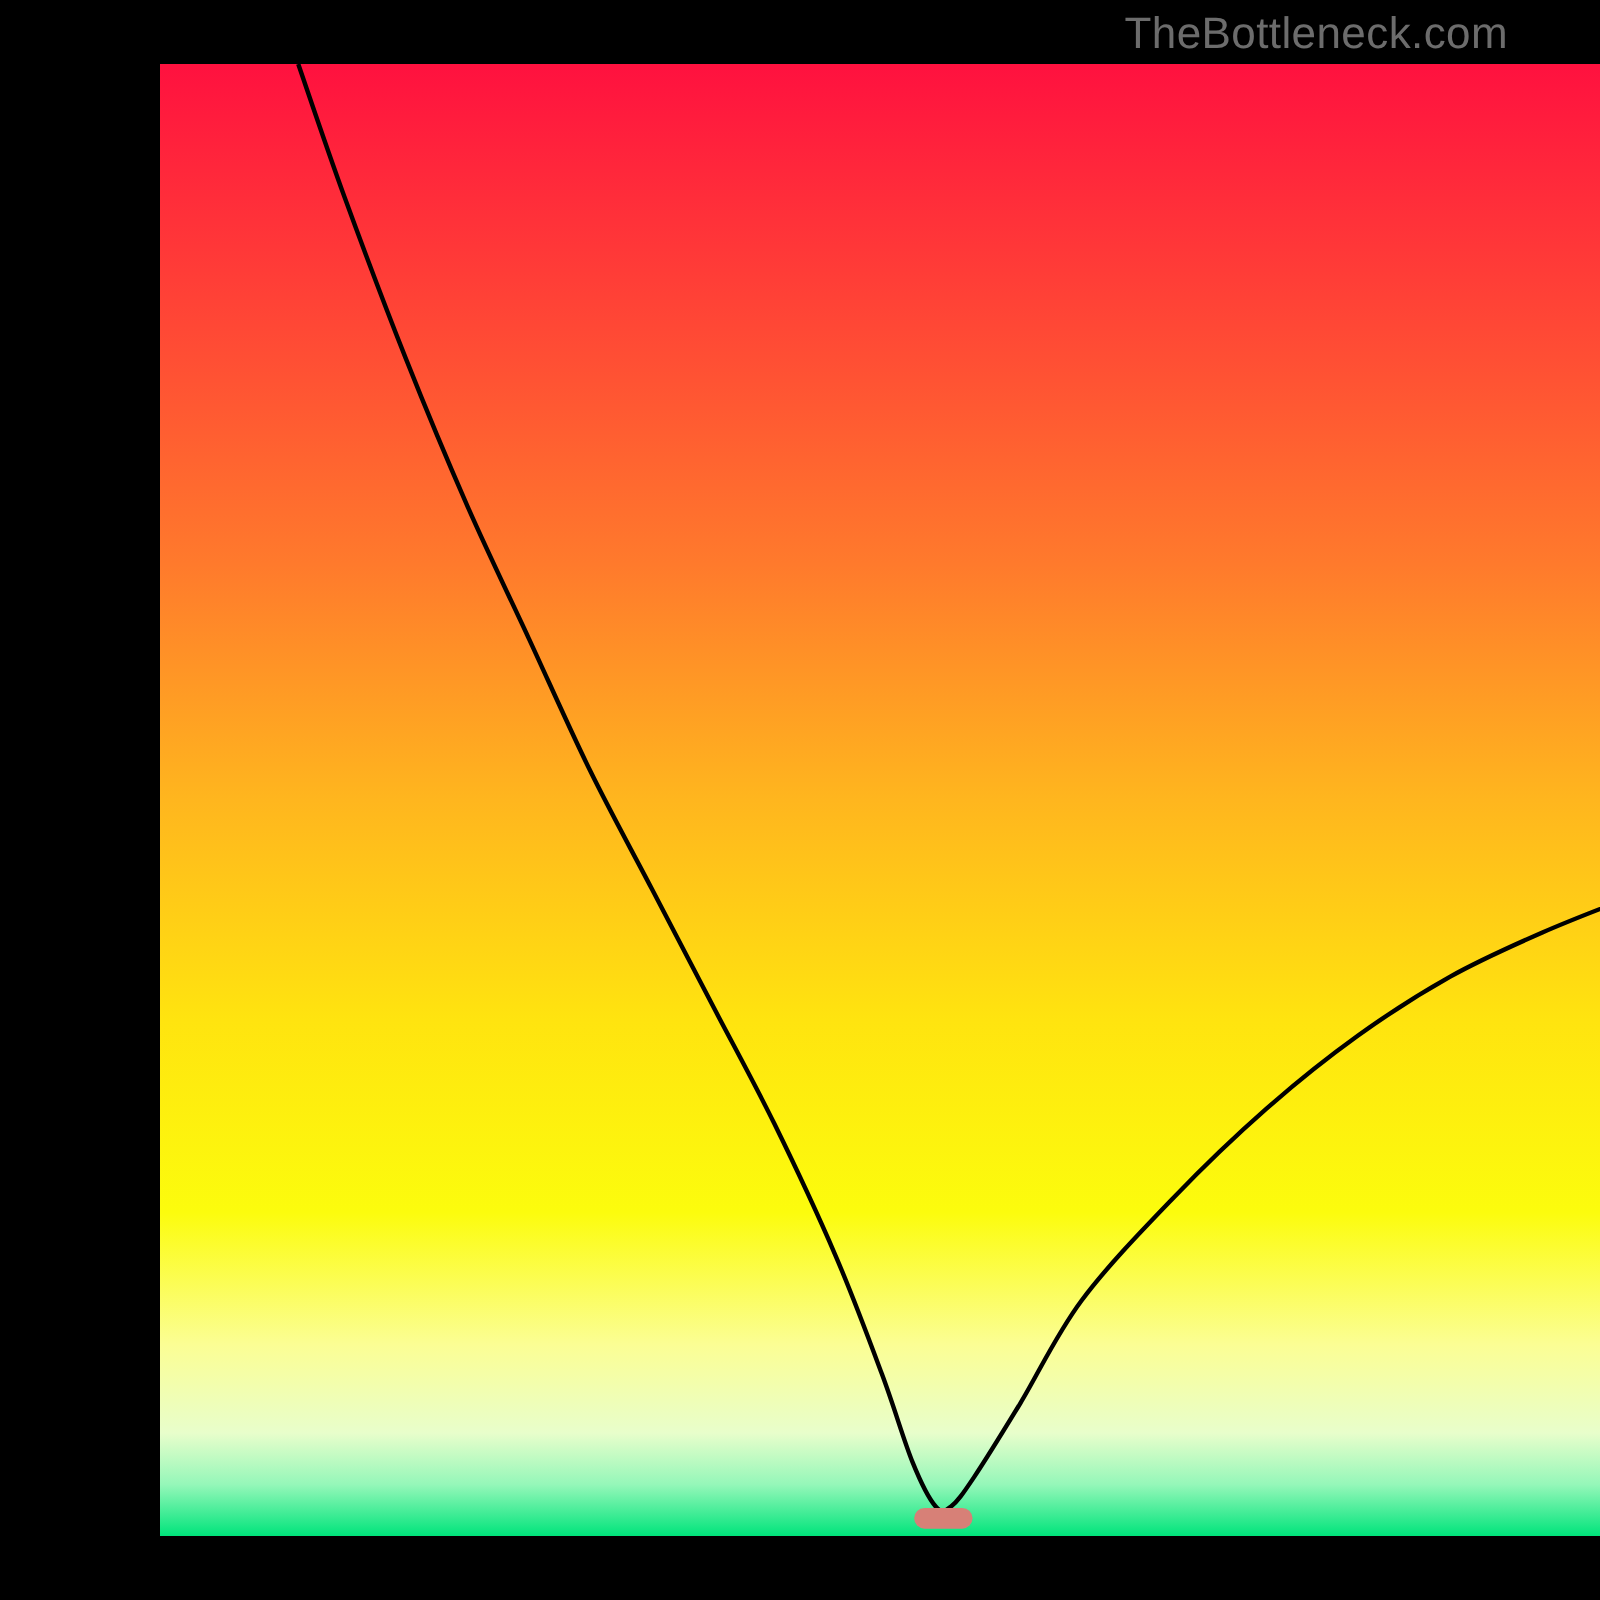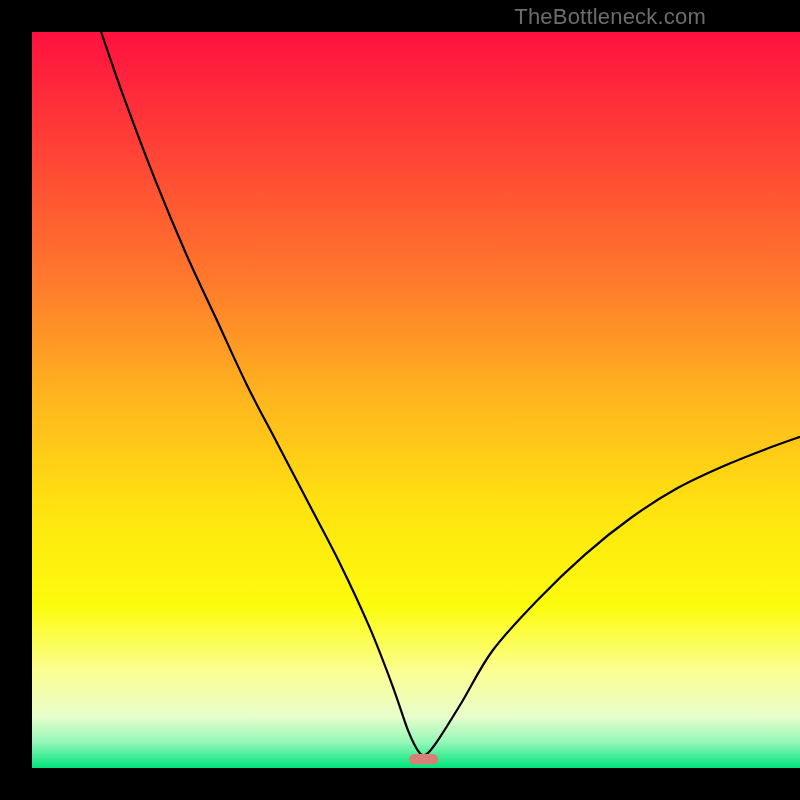--- a/index.html
+++ b/index.html
@@ -8,20 +8,21 @@
     width: 800px;
     height: 800px;
     background: #000;
     overflow: hidden;
   }
   .frame {
     position: relative;
     width: 716px;
     height: 800px;
     background: #000;
+    margin-left: 48px;
   }
   .watermark {
     position: absolute;
     top: 4px;
     right: 10px;
     font-family: Arial, Helvetica, sans-serif;
     font-size: 22px;
     font-weight: 500;
     color: #6c6c6c;
     letter-spacing: 0.2px;

